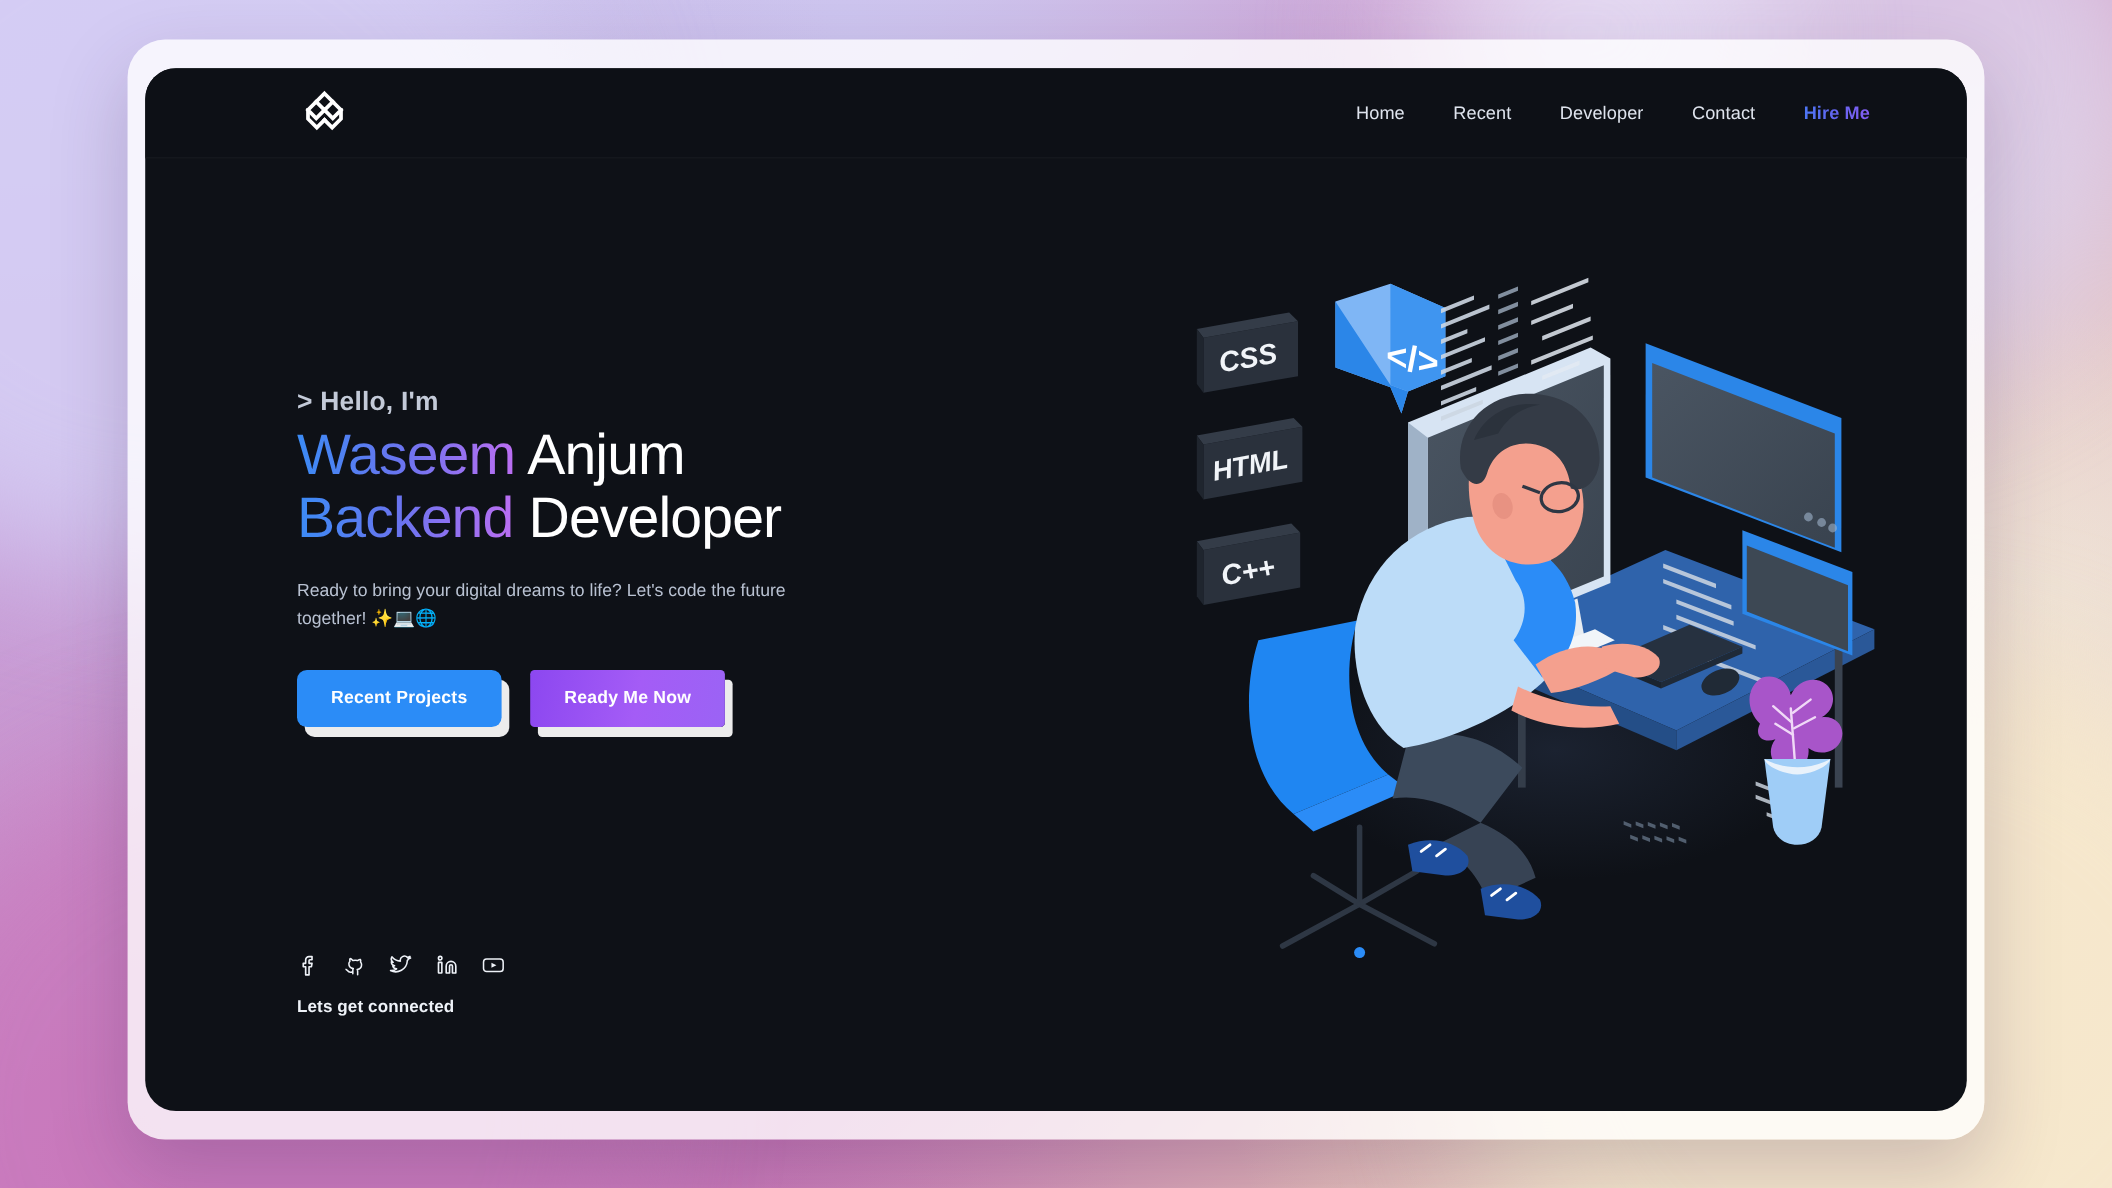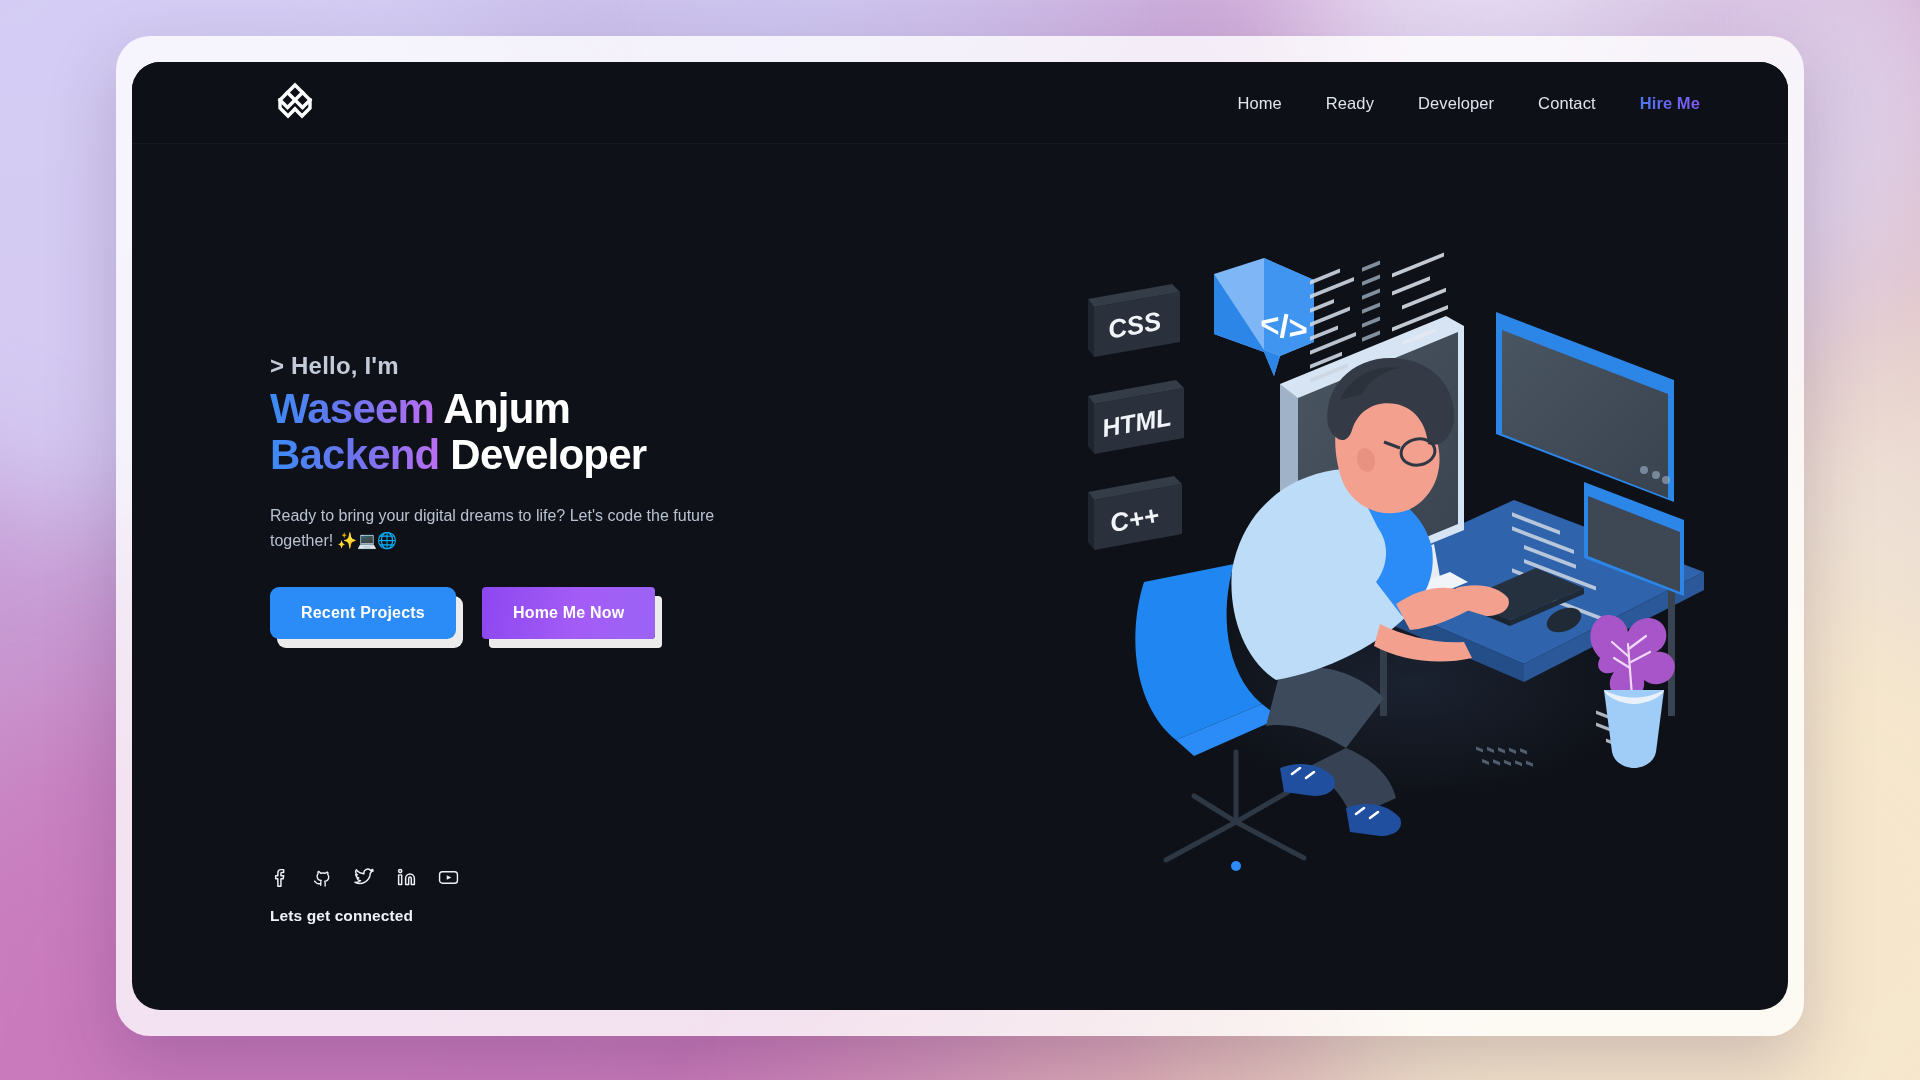--- a/index.html
+++ b/index.html
@@ -59,21 +59,21 @@
     padding-right:36px;
   }
 
   
   .hero-copy { position:absolute; left:138px; top:290px; width:620px; }
   .greeting {
     color:#c3cad8; font-size:24px; font-weight:700; letter-spacing:0.2px;
     margin-bottom:6px;
   }
   .headline {
-    font-size:42px; font-weight:700; line-height:1.10; letter-spacing:-0.8px;
+    font-size:52px; font-weight:400; line-height:1.10; letter-spacing:-0.8px;
     color:#ffffff; white-space:nowrap;
   }
   .headline .grad {
     background:linear-gradient(90deg,#3b8bf5 0%,#6a74ef 48%,#bb6ef2 100%);
     -webkit-background-clip:text; background-clip:text;
     -webkit-text-fill-color:transparent; color:transparent;
   }
   .subtitle {
     margin-top:26px;
     color:#b9c2d2; font-size:16px; line-height:1.52; font-weight:400;
@@ -124,21 +124,21 @@
           <path d="M17.5 14.5 L10 22 L17.5 29.5 L25 22"></path>
           <path d="M32.5 14.5 L40 22 L32.5 29.5 L25 22"></path>
           <path d="M10 22 L10 30 L18 38 L25 31"></path>
           <path d="M40 22 L40 30 L32 38 L25 31"></path>
         </g>
       </svg>
     </span>
 
     <nav class="nav">
       <a href="#">Home</a>
-      <a href="#">Ready</a>
+      <a href="#">Recent</a>
       <a href="#">Developer</a>
       <a href="#">Contact</a>
       <a href="#" class="hire">Hire Me</a>
     </nav>
   </header>
 
   <section class="hero-copy">
     <div class="greeting">&gt; Hello, I'm</div>
 
     <h1 class="headline">
@@ -146,21 +146,21 @@
     </h1>
 
     <h1 class="headline">
       <span class="grad">Backend</span><span> Developer</span>
     </h1>
 
     <p class="subtitle">Ready to bring your digital dreams to life? Let's code the future together! ✨💻🌐</p>
 
     <div class="btn-row">
       <button class="btn btn-primary">Recent Projects</button>
-      <button class="btn btn-hire">Home Me Now</button>
+      <button class="btn btn-hire">Ready Me Now</button>
     </div>
   </section>
 
   <div class="socials">
     <span class="s-ico">
       <svg viewBox="0 0 24 24" width="21" height="21" fill="none" stroke="#eef2f8" stroke-width="1.7" stroke-linecap="round" stroke-linejoin="round">
         <path d="M15 3h-2.5A3.5 3.5 0 0 0 9 6.5V10H6.5v3.5H9V22h3.5v-8.5H15L15.6 10H12.5V7.2c0-.5.4-.9.9-.9H15.6V3z"></path>
       </svg>
     </span>
     <span class="s-ico">

